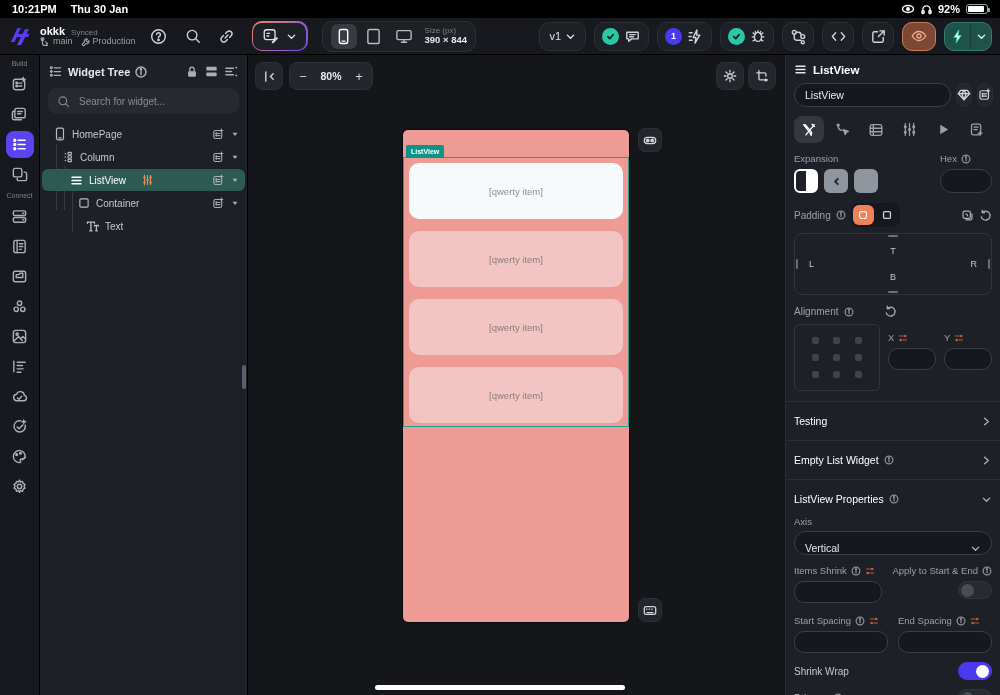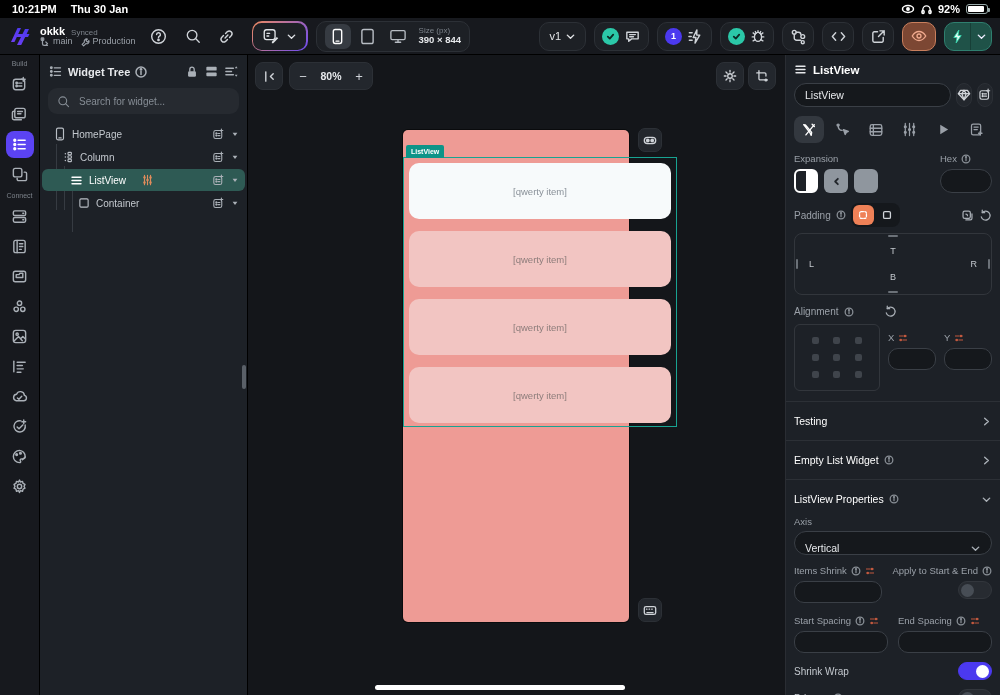--- a/index.html
+++ b/index.html
@@ -20,21 +20,21 @@
   .toolbar{height:37px;background:#17191e;display:flex;align-items:center;padding:0 8px;gap:8px;border-bottom:1px solid #000}
   .proj{display:flex;flex-direction:column;line-height:1.1;margin-right:2px}
   .proj .r1{display:flex;gap:6px;align-items:baseline}
   .proj .name{font-size:11px;font-weight:bold;color:#fff}
   .proj .sync{font-size:8px;color:#7c828a}
   .proj .r2{display:flex;gap:8px;align-items:center;font-size:9px;color:#9aa0a8}
   .proj .r2 span{display:flex;gap:3px;align-items:center}
   .tb-ic{width:26px;height:26px;display:flex;align-items:center;justify-content:center;color:#cfd3d8;border-radius:7px;cursor:pointer}
   .grad-wrap{padding:1.5px;border-radius:10px;background:linear-gradient(135deg,#ef8b5f,#6c4bf4);margin-left:4px}
   .grad-btn{background:#1d2025;border-radius:8.5px;height:27px;display:flex;align-items:center;gap:6px;padding:0 9px;color:#dfe2e6}
-  .devgroup{display:flex;align-items:center;gap:4px;background:#1d2025;border:1px solid #2c3036;border-radius:10px;height:31px;padding:0 8px;}
+  .devgroup{display:flex;align-items:center;gap:4px;background:#1d2025;border:1px solid #2c3036;border-radius:10px;height:31px;padding:0 8px;margin-left:6px}
   .dev{width:26px;height:25px;display:flex;align-items:center;justify-content:center;border-radius:7px;color:#b8bdc4}
   .dev.sel{background:#363b42;color:#fff}
   .size{display:flex;flex-direction:column;line-height:1.15;margin-left:4px}
   .size .l{font-size:8px;color:#7c828a}
   .size .v{font-size:9.5px;font-weight:bold;color:#e7e9ec}
   .spacer{flex:1}
   .pillbtn{display:flex;align-items:center;gap:4px;background:#1d2025;border:1px solid #2c3036;border-radius:10px;height:29px;padding:0 9px;font-size:11px;color:#e3e5e8}
   .grp{display:flex;align-items:center;gap:5px;background:#1d2025;border:1px solid #2c3036;border-radius:10px;height:29px;padding:0 7px}
   .dot{width:17px;height:17px;border-radius:50%;display:flex;align-items:center;justify-content:center;font-size:9px;font-weight:bold}
   .dot.green{background:#2bc8a8;color:#0c2b24}
@@ -71,21 +71,21 @@
   .badge-grid{color:#e08c5c}
   .guides{position:absolute;left:0;top:0;width:1px;background:#363b42}
 
   
   .canvas{flex:1;position:relative;background:#14161a}
   .cv-btn{position:absolute;width:28px;height:28px;background:#23272d;border-radius:8px;display:flex;align-items:center;justify-content:center;color:#cfd3d8;border:1px solid #2c3036}
   .zoomgrp{position:absolute;left:41px;top:7px;height:28px;background:#23272d;border:1px solid #2c3036;border-radius:8px;display:flex;align-items:center;padding:0 6px;gap:8px}
   .zoomgrp .z{font-size:10.5px;font-weight:bold;color:#e7e9ec;min-width:26px;text-align:center}
   .zoomgrp .pm{color:#cfd3d8;width:14px;text-align:center;font-size:13px;cursor:pointer}
   .phone{position:absolute;left:155px;top:75px;width:226px;height:492px;background:#ee9b95;border-radius:5px;box-shadow:0 0 0 1px #0a0b0d}
-  .lv-outline{position:absolute;left:0;top:27px;width:274px;height:270px;border:1px solid #18a392;padding:5px 5px}
+  .lv-outline{position:absolute;left:0;top:27px;width:226px;height:270px;border:1px solid #18a392;padding:5px 5px}
   .lv-tag{position:absolute;left:2px;top:-13px;height:13px;background:#0d9488;color:#fff;font-size:7px;display:flex;align-items:center;padding:0 5px;border-radius:2px 2px 0 0;font-weight:bold}
   .card{height:56px;border-radius:10px;margin-bottom:12px;display:flex;align-items:center;justify-content:center;font-size:9.5px}
   .card.white{background:#f7fafb;color:#8a9199}
   .card.pink{background:#f2c5c2;color:#8d7d7b}
   .float-ic{position:absolute;width:24px;height:24px;background:#23272d;border:1px solid #2c3036;border-radius:7px;display:flex;align-items:center;justify-content:center;color:#cfd3d8}
   .tree-scroll{position:absolute;right:1px;top:310px;width:4px;height:24px;background:#5a6068;border-radius:2px}
 
   
   .insp{width:215px;background:#1d2127;border-left:1px solid #2a2d33;padding:8px;font-size:10px;overflow:hidden;position:relative}
   .insp .hrow{display:flex;align-items:center;gap:6px;margin-bottom:7px}
@@ -582,20 +582,29 @@
               <circle cx="6" cy="7.5" r=".7" fill="currentColor"></circle>
               <path d="M8 7.5h3M8 10.5h3"></path>
               <circle cx="6" cy="10.5" r=".7" fill="currentColor"></circle>
             </svg>
             <svg width="8" height="8" viewBox="0 0 10 10">
               <path d="M2 3.5h6L5 7.5Z" fill="currentColor"></path>
             </svg>
           </span>
       </div>
 
+      <div class="node" style="padding-left:44px">
+        <span class="nic">
+            <svg width="13" height="11" viewBox="0 0 16 14" class="ic" style="stroke-width:1.7">
+              <path d="M1.5 3V1.5h9V3M6 1.5v11M4.5 12.5h3"></path>
+              <path d="M10.5 6.5V5.5h5v1M13 5.5v7M12 12.5h2"></path>
+            </svg>
+          </span>
+        <span class="nlab">Text</span>
+      </div>
     </div>
     <div class="tree-scroll"></div>
   </div>
 
   <div class="canvas">
     <span class="cv-btn" style="left:7px;top:7px">
         <svg width="13" height="13" viewBox="0 0 14 14" class="ic">
           <path d="M3 2v10"></path>
           <path d="M11 4 8 7l3 3"></path>
         </svg>

